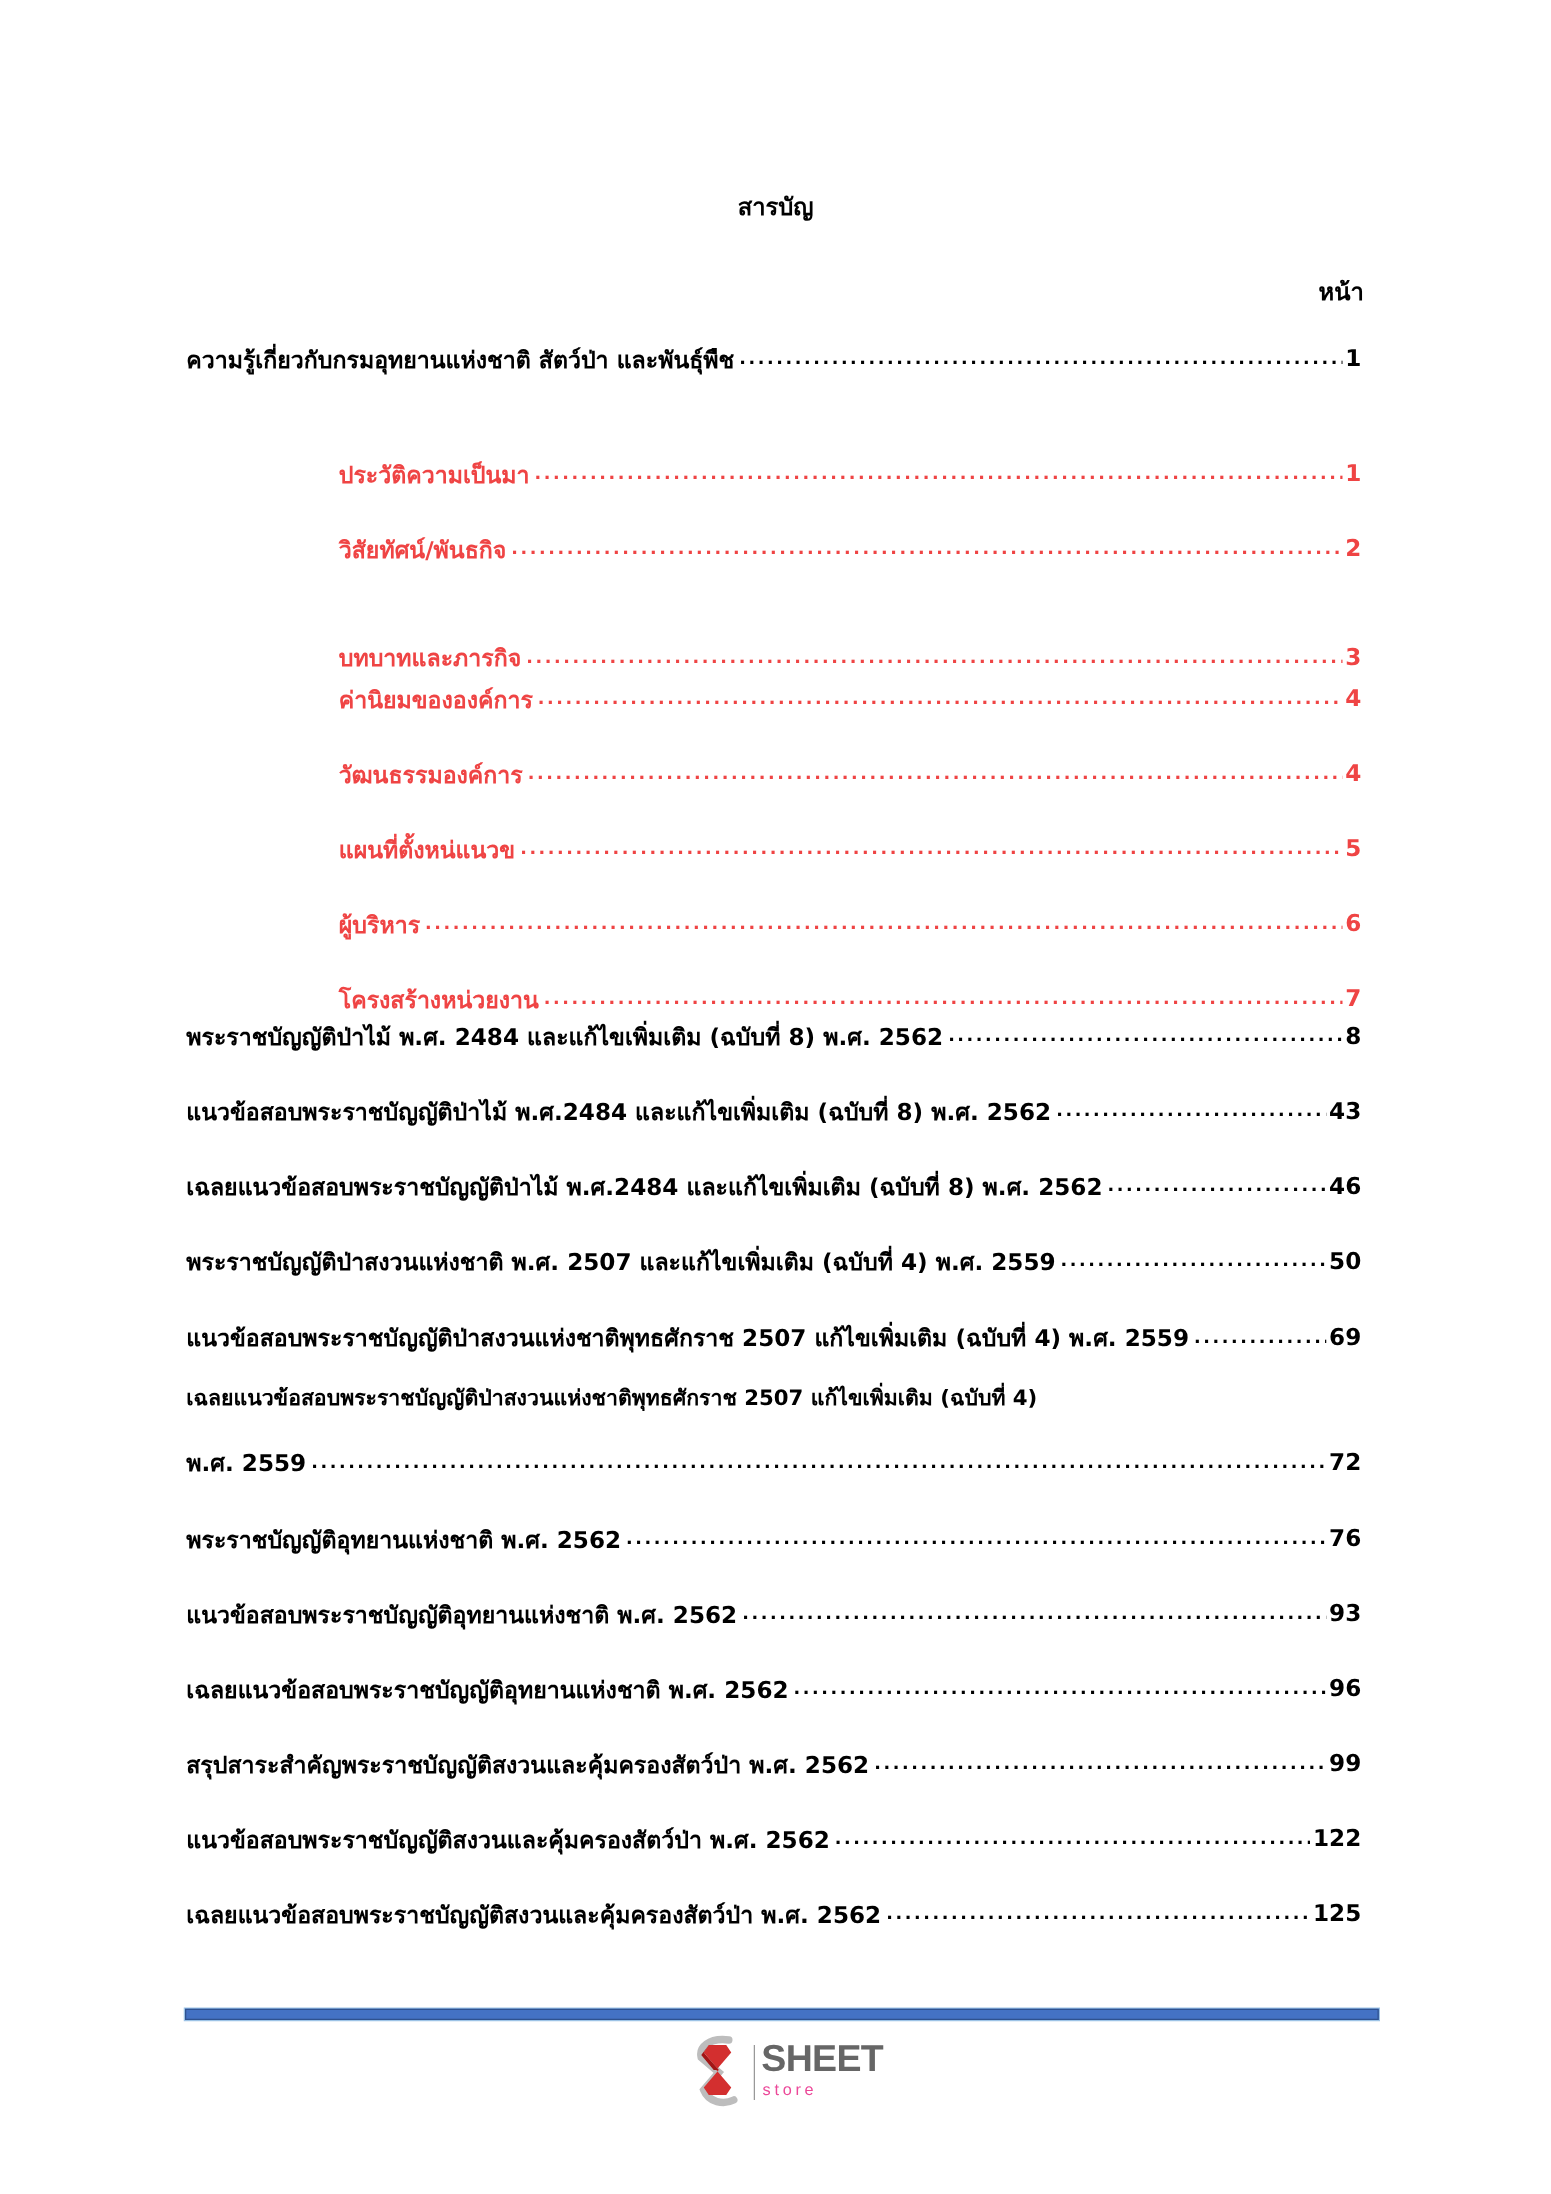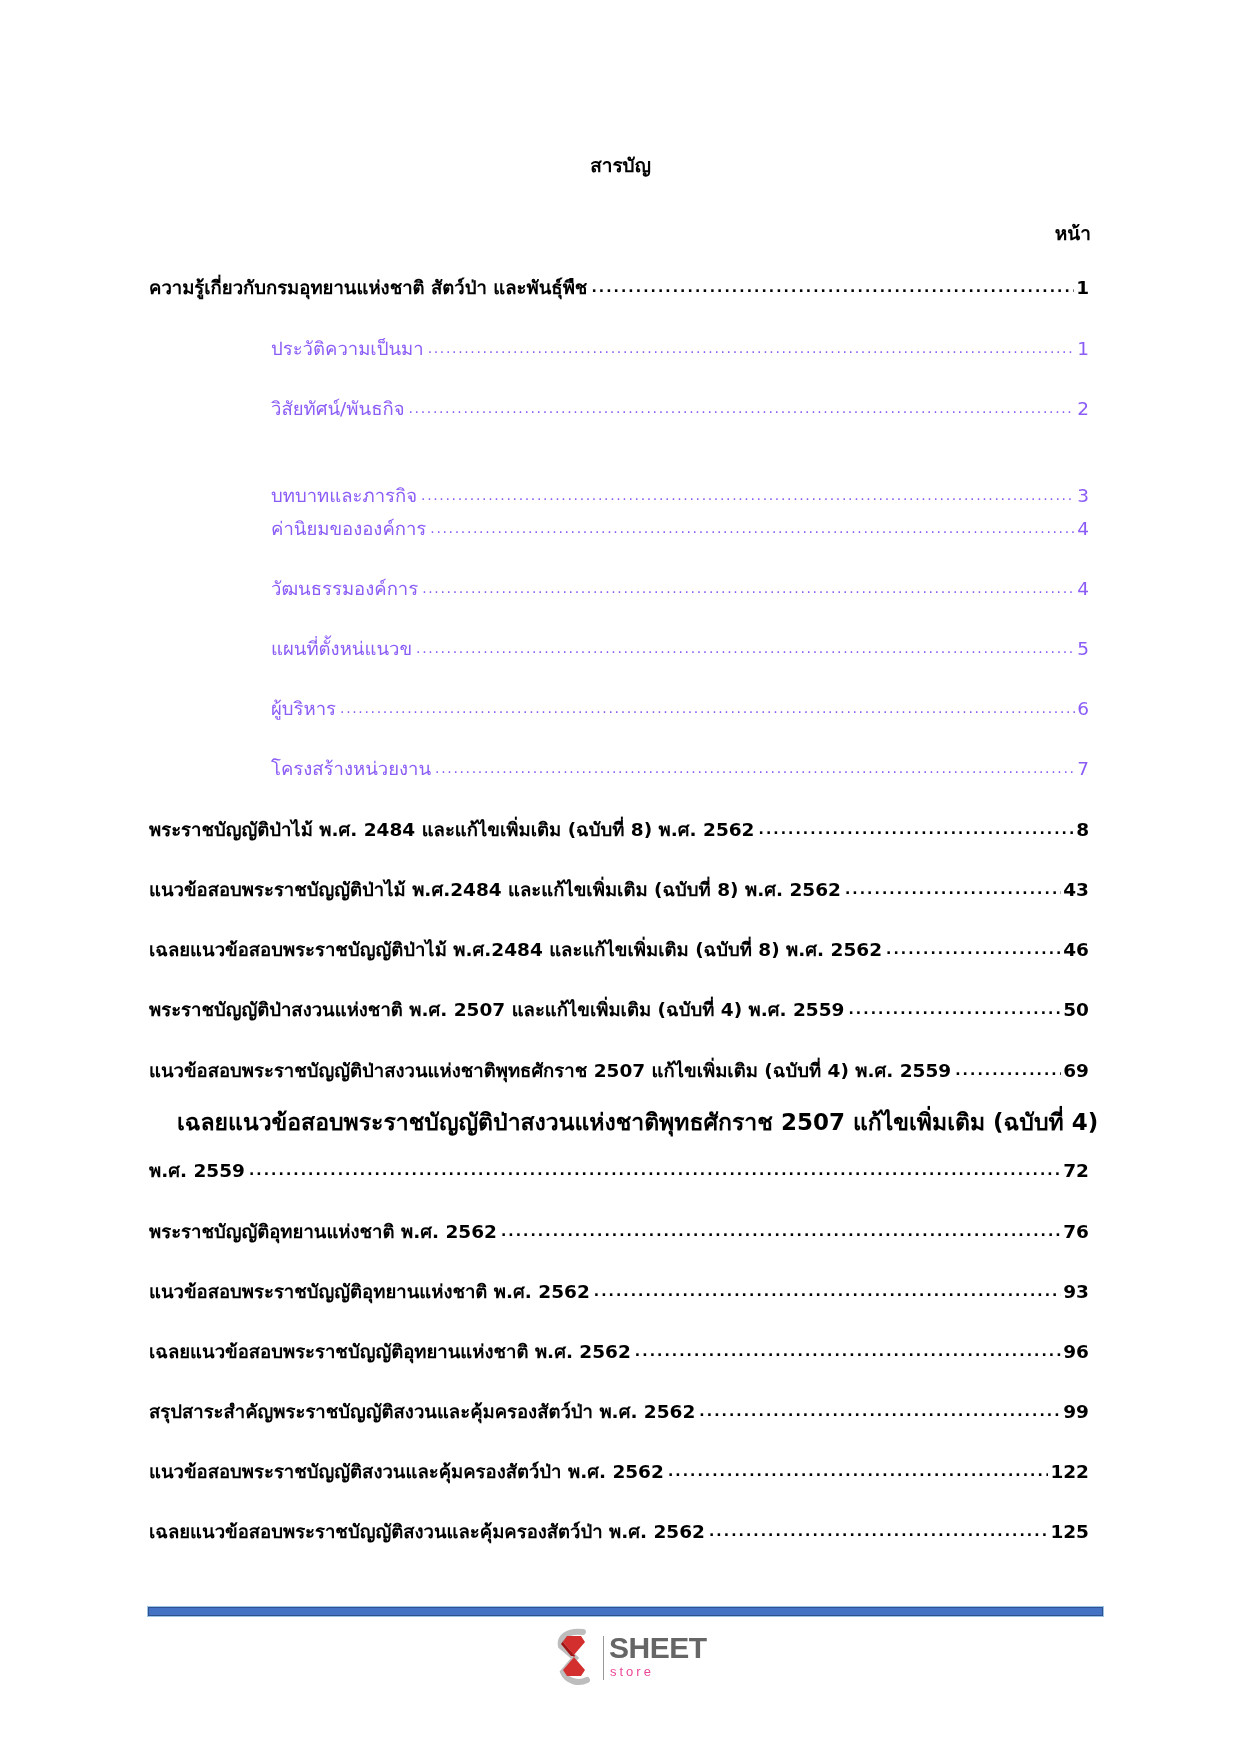--- a/index.html
+++ b/index.html
@@ -4,28 +4,28 @@
 <style>
   html, body { margin: 0; padding: 0; background: #ffffff; }
   body { width: 1241px; height: 1755px; position: relative; overflow: hidden;
          font-family: "DejaVu Sans", "Liberation Sans", sans-serif; color: #000; }
   .page { position: absolute; left: 0; top: 0; width: 1241px; height: 1397px; background: #fff; }
   .title { position: absolute; left: 0; width: 1241px; top: 150px; text-align: center;
            font-size: 19px; font-weight: bold; }
   .page-col-label { position: absolute; right: 150px; top: 218px; font-size: 19px; font-weight: bold; }
   .toc-row { position: absolute; display: flex; align-items: center; right: 152px; height: 30px; }
   .toc-row.main { left: 149px; font-weight: bold; font-size: 18.5px; }
-  .toc-row.sub { left: 271px; font-weight: normal; font-size: 18.5px; color: #8b5cf6; }
+  .toc-row.sub { left: 271px; font-weight: bold; font-size: 18.5px; color: #ef4444; margin-top: 31px; }
   .toc-row .label { white-space: nowrap; flex: 0 0 auto; }
   .toc-row .dots { flex: 1 1 auto; overflow: hidden; white-space: nowrap; margin: 0 2px 0 4px;
                    letter-spacing: 1px; font-size: 14px; }
   .toc-row .dots::before { content: ". . . . . . . . . . . . . . . . . . . . . . . . . . . . . . . . . . . . . . . . . . . . . . . . . . . . . . . . . . . . . . . . . . . . . . . . . . . . . . . . . . . . . . . . . . . . . . . . . . . . . . . . . . . . . . . . . . . . . . . . . . . . . . . . . . . . . . . . . . . . . . . . . . . . . . . . . . . . . . . . . . . . . . . . . . . . . . . . . . . . . . . . . . . . . . . . . . . . . . . . . . . . . . . . . . . . . . . . . . . . . . . . . . . . . . . . . . . . . . . . . ";
                            letter-spacing: -1.4px; }
   .toc-row .pg { flex: 0 0 auto; text-align: right; }
-  .wrap-first { position: absolute; left: 149px; font-weight: bold; font-size: 23px; white-space: nowrap; margin-left: 28px; }
+  .wrap-first { position: absolute; left: 149px; font-weight: bold; font-size: 17px; white-space: nowrap; }
   .footer-bar { position: absolute; left: 148px; top: 1607px; width: 953px; height: 7px;
                 background: #4472c4; border: 1px solid #2f528f; box-shadow: 0 0 0 1px #9dc3e6; }
   .logo { position: absolute; left: 553px; top: 1628px; width: 170px; height: 60px; }
   .logo-mark { position: absolute; left: 0; top: 0; width: 42px; height: 58px; }
   .logo-divider { position: absolute; left: 50px; top: 8px; width: 1px; height: 44px; background: #999; }
   .logo-word { position: absolute; left: 56px; top: 4px; font-family: "Liberation Sans", sans-serif;
                font-weight: bold; font-size: 30px; color: #666; letter-spacing: -0.5px; line-height: 32px; }
   .logo-sub { position: absolute; left: 57px; top: 36px; font-family: "Liberation Sans", sans-serif;
               font-size: 13px; color: #ec4899; letter-spacing: 3px; }
 </style>

